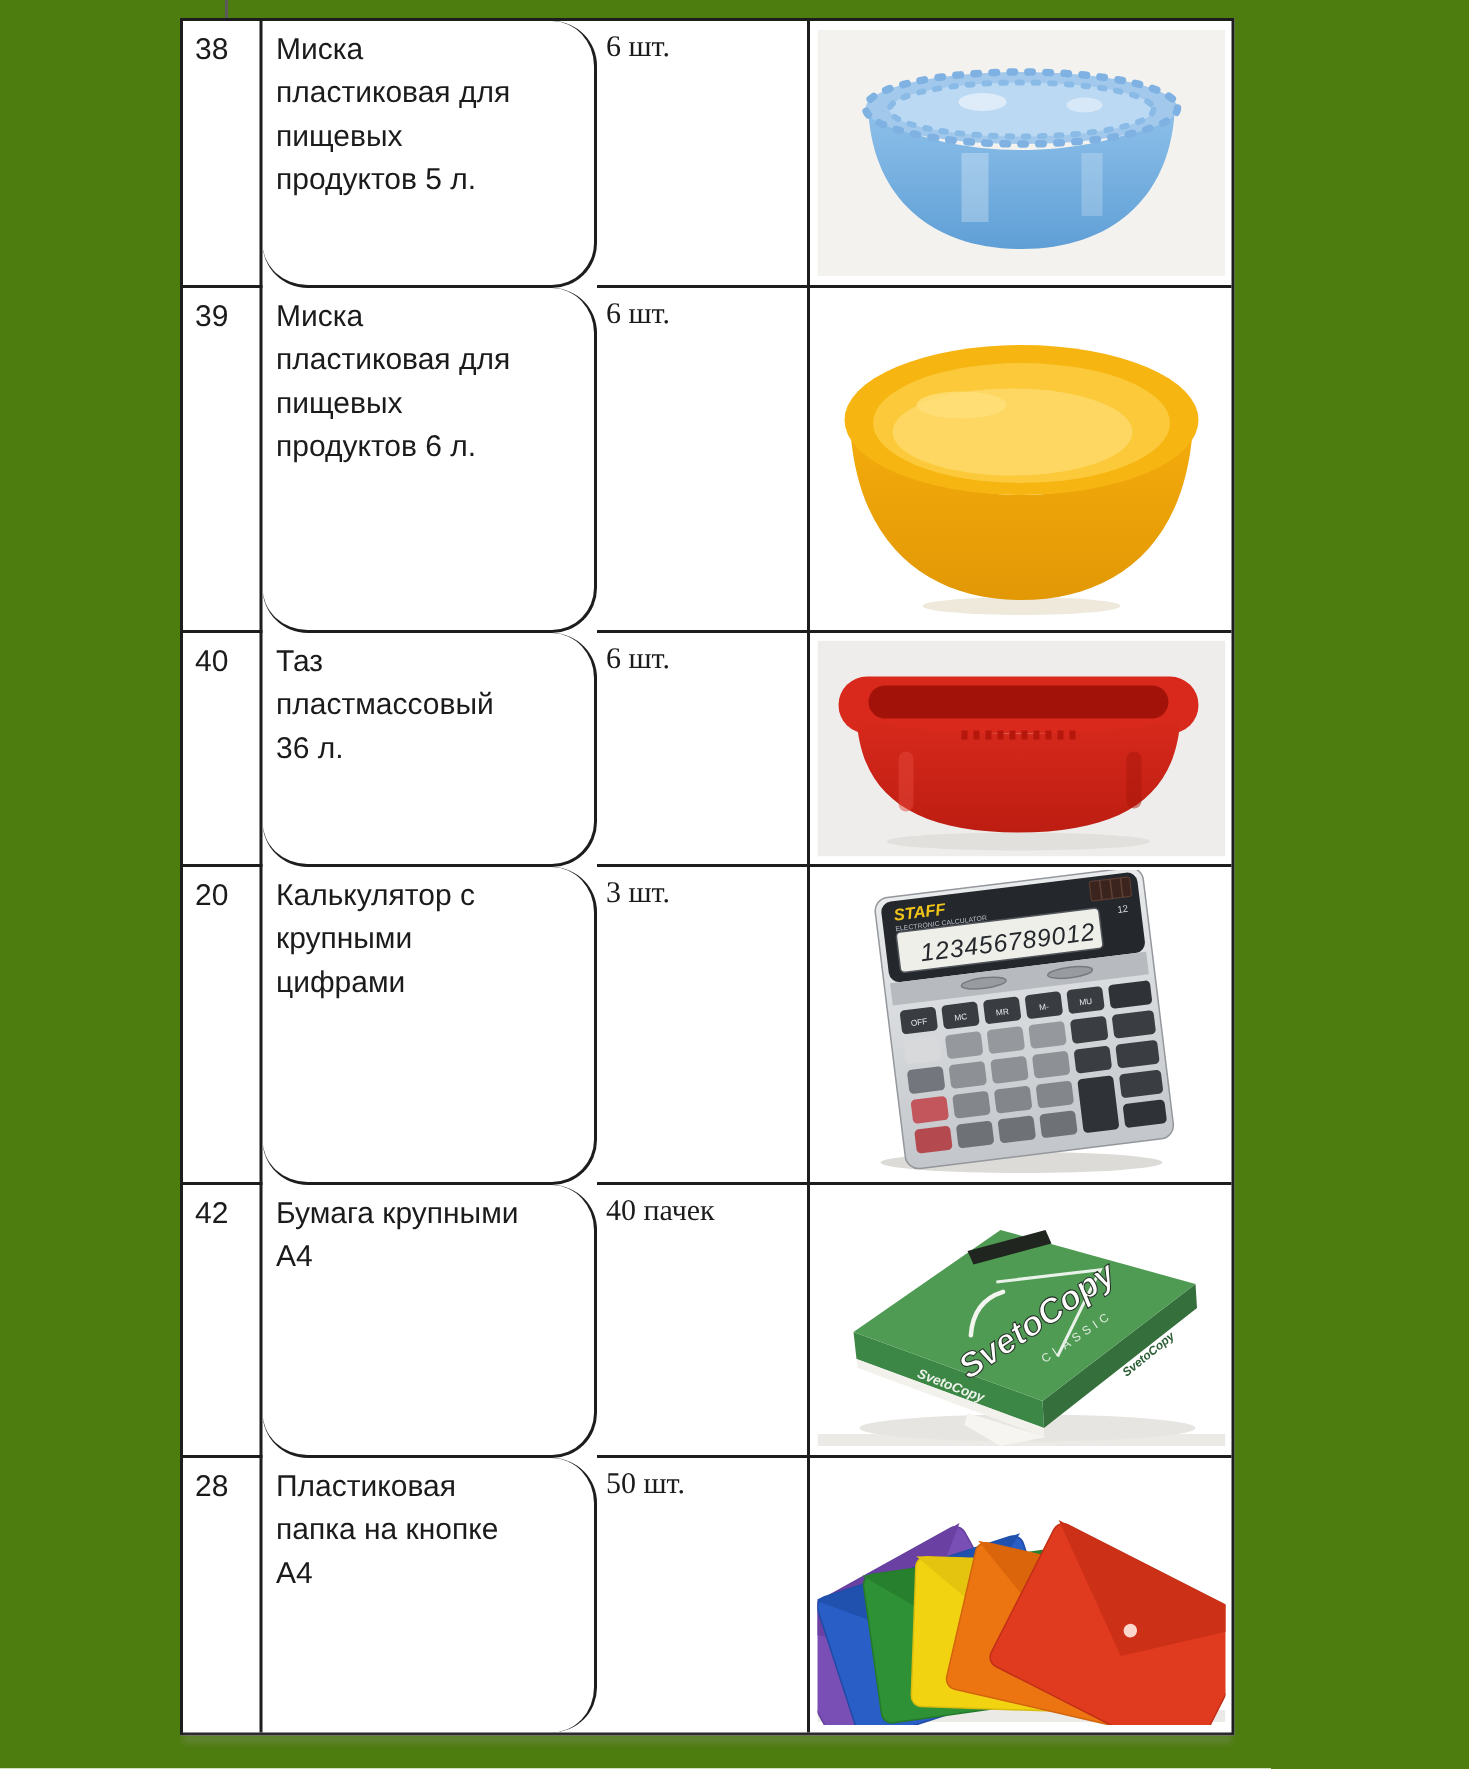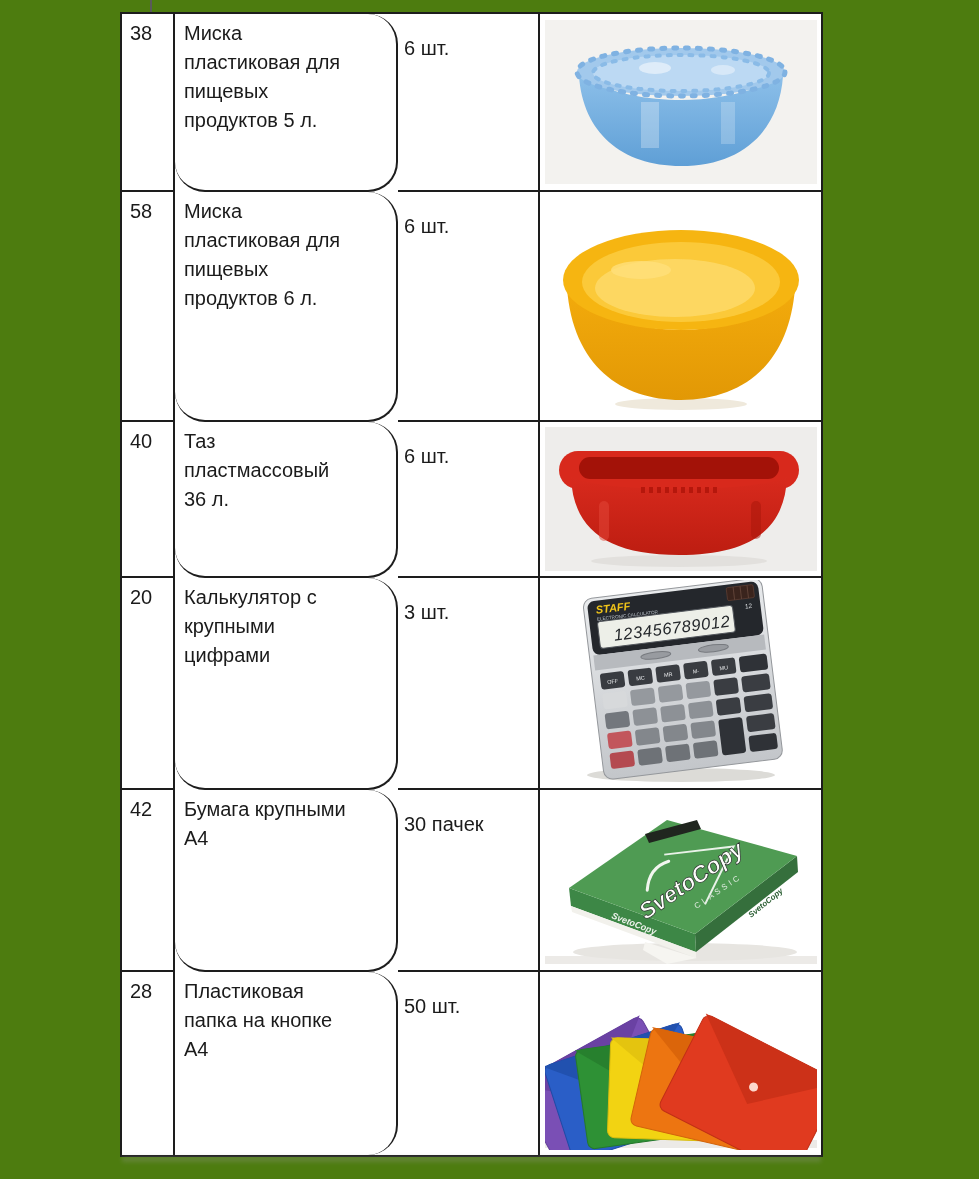--- a/index.html
+++ b/index.html
@@ -10,21 +10,21 @@
              box-sizing:border-box;border:2px solid #1d1d1d;background:#fff;
              display:grid;grid-template-columns:53px 223px 142px 281px;
              grid-template-rows:178px 230px 156px 212px 182px 183px;}
   .tr{display:contents;}
   .td{box-sizing:border-box;border-right:2px solid #1d1d1d;border-bottom:2px solid #1d1d1d;
       font-size:20px;line-height:29px;overflow:hidden;}
   .td.c4{border-right:none;padding:0;display:flex;align-items:center;justify-content:center;}
   .tr:last-child .td{border-bottom:none;}
   .td.c1{padding:5px 2px 0 8px;}
   .td.c2{padding:5px 44px 0 9px;border-radius:30px;}
-  .td.c3{padding:20px 4px 0 6px;}
+  .td.c3{padding:3px 4px 0 6px;font-family:Liberation Serif, serif;}
   .table-shadow{position:absolute;left:122px;top:1157px;width:699px;height:7px;
                 background:linear-gradient(#9b9b9b,rgba(255,255,255,0));opacity:.45;filter:blur(2px);}
   svg text{font-family:"Liberation Sans",sans-serif;}
 </style>
 </head>
 <body>
 
 <div class="page">
   <div class="artifact"></div>
 
@@ -50,21 +50,21 @@
           <ellipse cx="136" cy="52" rx="104" ry="24" fill="none" stroke="#7fb2e2" stroke-width="5" stroke-dasharray="3 9" stroke-linecap="round"></ellipse>
           <ellipse cx="136" cy="53" rx="88" ry="18" fill="#bcd9f3"></ellipse>
           <ellipse cx="136" cy="53" rx="88" ry="18" fill="none" stroke="#8abbe7" stroke-width="4" stroke-dasharray="3 8" stroke-linecap="round"></ellipse>
           <ellipse cx="110" cy="48" rx="16" ry="6" fill="#ffffff" opacity="0.5"></ellipse>
           <ellipse cx="178" cy="50" rx="12" ry="5" fill="#ffffff" opacity="0.4"></ellipse>
         </svg>
       </div>
     </div>
 
     <div class="tr">
-      <div class="td c1">58</div>
+      <div class="td c1">39</div>
       <div class="td c2">Миска пластиковая для пищевых продуктов 6 л.</div>
       <div class="td c3">6 шт.</div>
       <div class="td c4">
         <svg width="272" height="220" viewBox="0 0 272 220">
           <defs>
             <linearGradient id="yb" x1="0" y1="0" x2="0" y2="1">
               <stop offset="0" stop-color="#f3ab0c"></stop>
                 <stop offset="1" stop-color="#e29805"></stop>
             </linearGradient>
           </defs>
@@ -177,21 +177,21 @@
               <rect x="194" y="164" width="28" height="16" rx="3" fill="#2f3237"></rect>
             </g>
           </g>
         </svg>
       </div>
     </div>
 
     <div class="tr">
       <div class="td c1">42</div>
       <div class="td c2">Бумага крупными А4</div>
-      <div class="td c3">30 пачек</div>
+      <div class="td c3">40 пачек</div>
       <div class="td c4">
         <svg width="272" height="168" viewBox="0 0 272 168">
           <rect x="0" y="160" width="272" height="8" fill="#eceae7"></rect>
           <ellipse cx="140" cy="156" rx="112" ry="9" fill="#e7e5e1"></ellipse>
           <polygon points="150,138 252,60 253,76 151,156" fill="#356f3c"></polygon>
           <polygon points="24,92 150,138 151,156 26,110" fill="#3d8746"></polygon>
           <polygon points="26,110 151,156 151,162 27,116" fill="#f2f1ec"></polygon>
           <polygon points="100,146 152,162 122,168 98,154" fill="#f6f5f1"></polygon>
           <polygon points="24,92 122,24 252,60 150,138" fill="#4f9b53"></polygon>
           <polygon points="100,38 152,24 156,33 104,47" fill="#20261f"></polygon>

